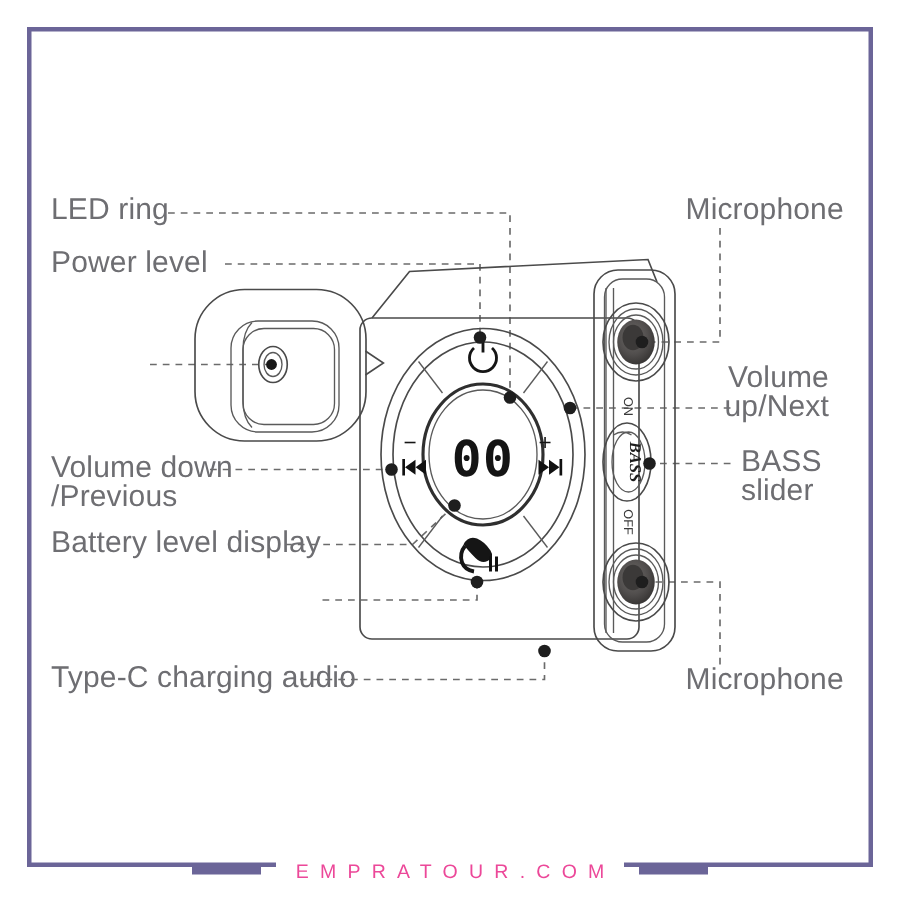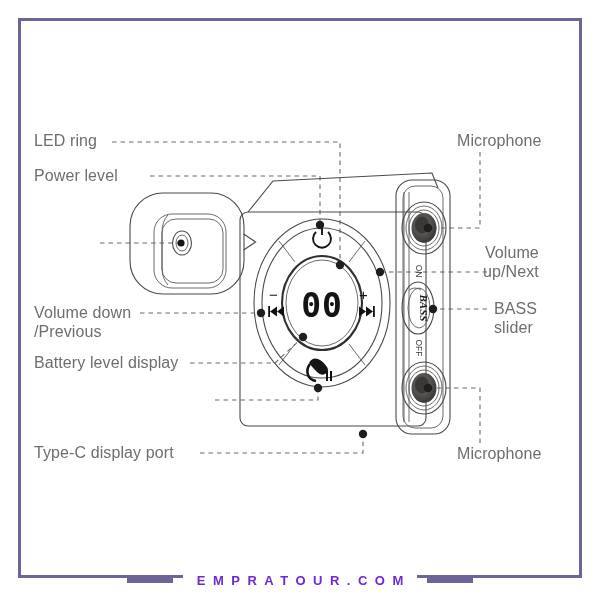--- a/index.html
+++ b/index.html
@@ -17,37 +17,37 @@
     left:18px;top:18px;
     width:564px;height:560px;
     border:3px solid #6b6598;
     box-sizing:border-box;
     pointer-events:none;
   }
   svg#art{position:absolute;left:0;top:0;width:600px;height:600px;}
   .lbl{
     position:absolute;
     color:#6e6e72;
-    font-size:16px;
+    font-size:20px;
     line-height:19px;
     letter-spacing:.1px;
     white-space:pre-line;
   }
   #footer{
     position:absolute;
     left:0;top:560px;
     width:600px;height:40px;
     display:flex;align-items:center;justify-content:center;
     gap:10px;
   }
   #footer .bar{width:46px;height:5px;background:#6b6598;}
   #footer .txt{
-    color:#6d28d9;
+    color:#ec4899;
     font-size:13px;
-    font-weight:bold;
+    font-weight:normal;
     letter-spacing:7.5px;
     text-indent:7.5px;
     background:#fff;
     padding:0 6px;
   }
 </style>
 </head>
 <body>
 
 <div id="stage">
@@ -208,21 +208,21 @@
       <circle class="dot" cx="428" cy="228" r="4.2"></circle>
       <circle class="dot" cx="428" cy="388" r="4.2"></circle>
     </g>
   </svg>
 
   <div class="lbl" style="left:34px;top:131px;">LED ring</div>
   <div class="lbl" style="left:34px;top:166px;">Power level</div>
   <div class="lbl" style="left:34px;top:353px;">Battery level display</div>
   <div class="lbl" style="left:34px;top:303px;">Volume down
 /Previous</div>
-  <div class="lbl" style="left:34px;top:443px;">Type-C display port</div>
+  <div class="lbl" style="left:34px;top:443px;">Type-C charging audio</div>
 
   <div class="lbl" style="left:457px;top:131px;">Microphone</div>
   <div class="lbl" style="left:483px;top:243px;text-align:right;">Volume
 up/Next</div>
   <div class="lbl" style="left:494px;top:299px;">BASS
 slider</div>
   <div class="lbl" style="left:457px;top:444px;">Microphone</div>
 
   <div id="footer">
     <span class="bar"></span>

